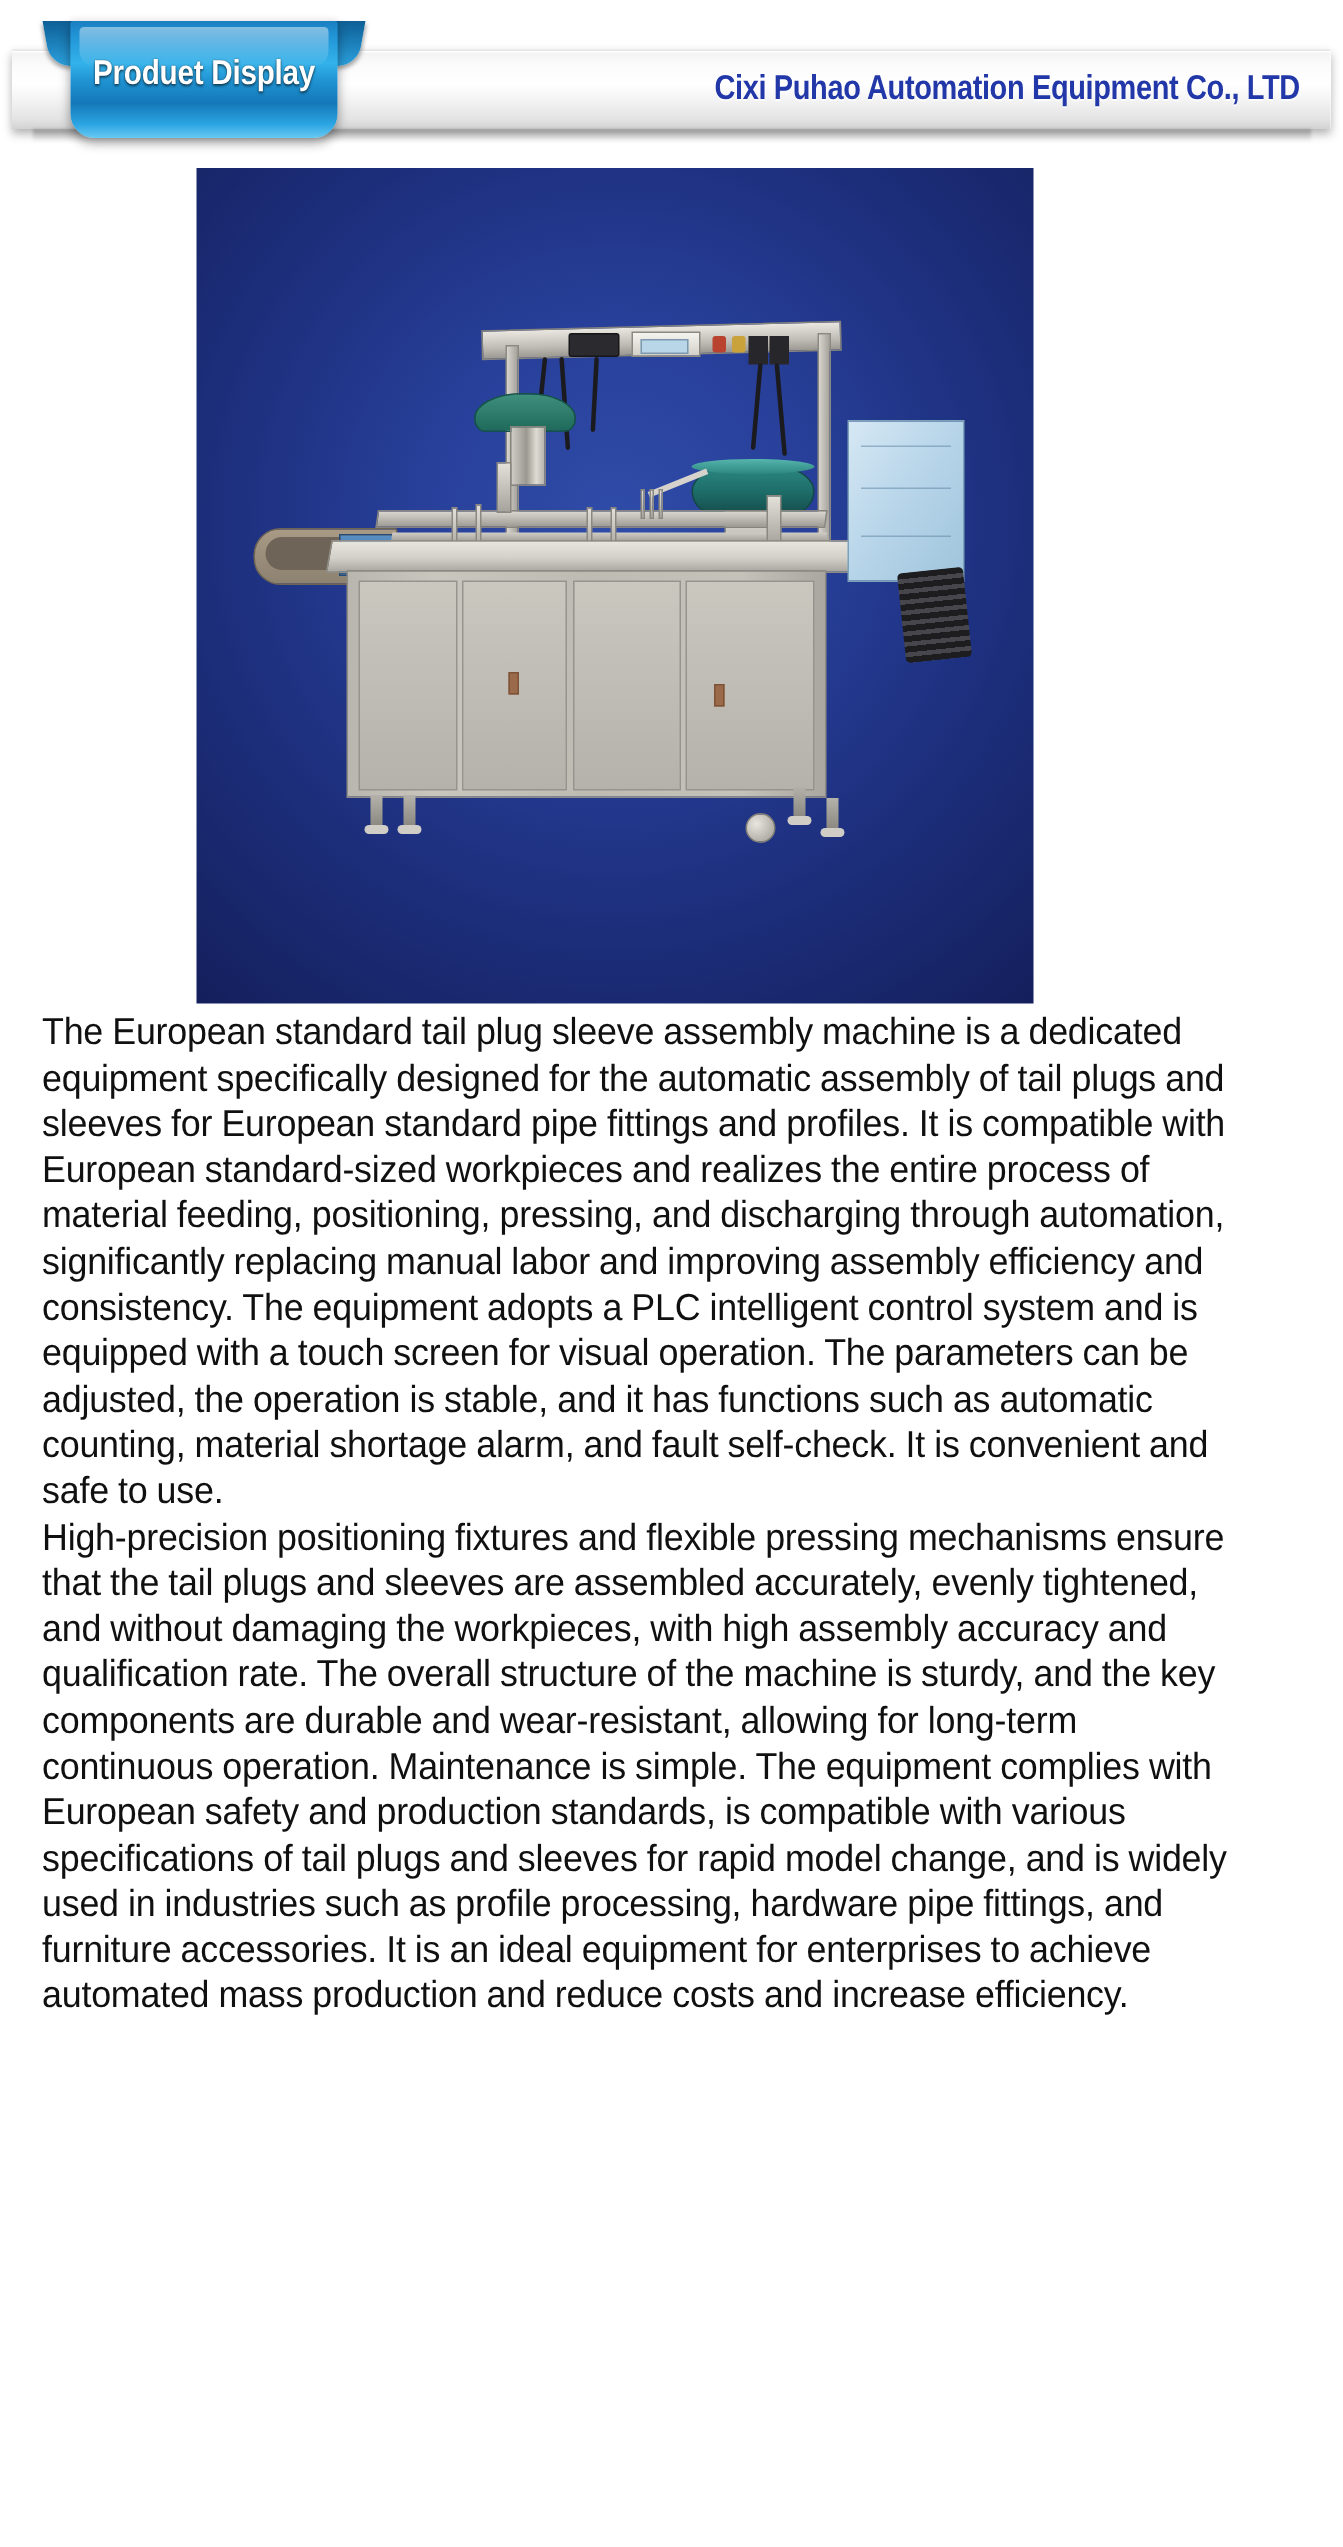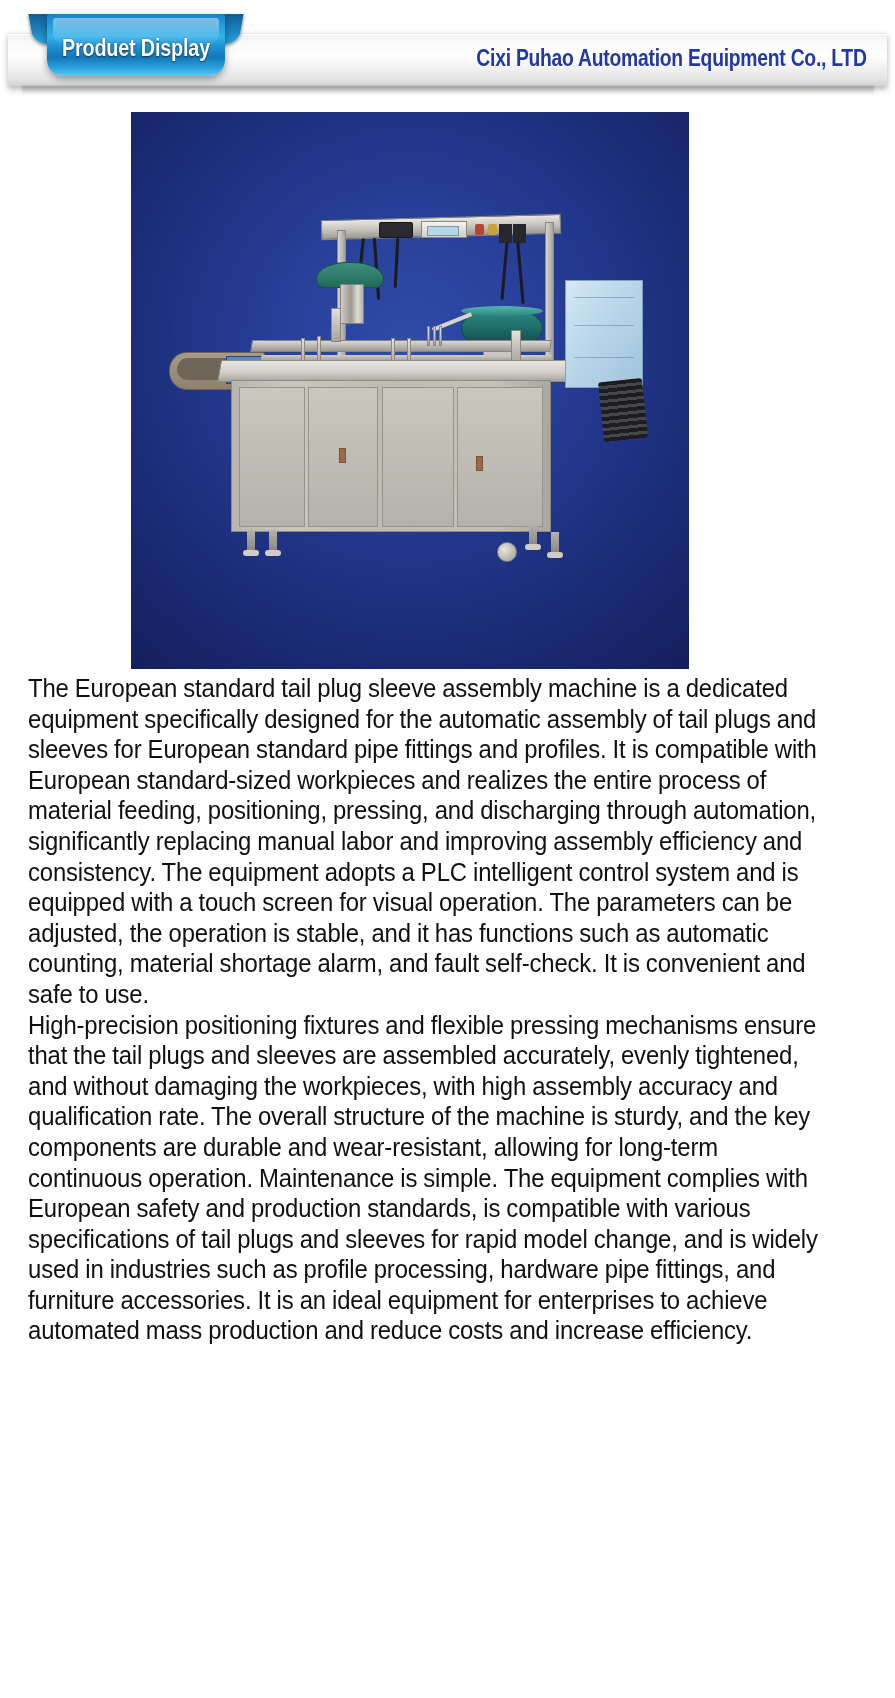--- a/index.html
+++ b/index.html
@@ -48,21 +48,21 @@
     background: linear-gradient(to bottom, rgba(0,0,0,0.22), rgba(0,0,0,0));
     filter: blur(1px);
   }
 
   
   .tab-wrap {
     position: absolute;
     left: 47px;
     top: 14px;
     width: 178px;
-    height: 62px;
+    height: 78px;
   }
   .tab-shape {
     position: absolute;
     inset: 0;
     background:
       linear-gradient(to bottom,
         #1a7fc1 0%,
         #2296d8 14%,
         #34b2ea 36%,
         #1f92d2 52%,

